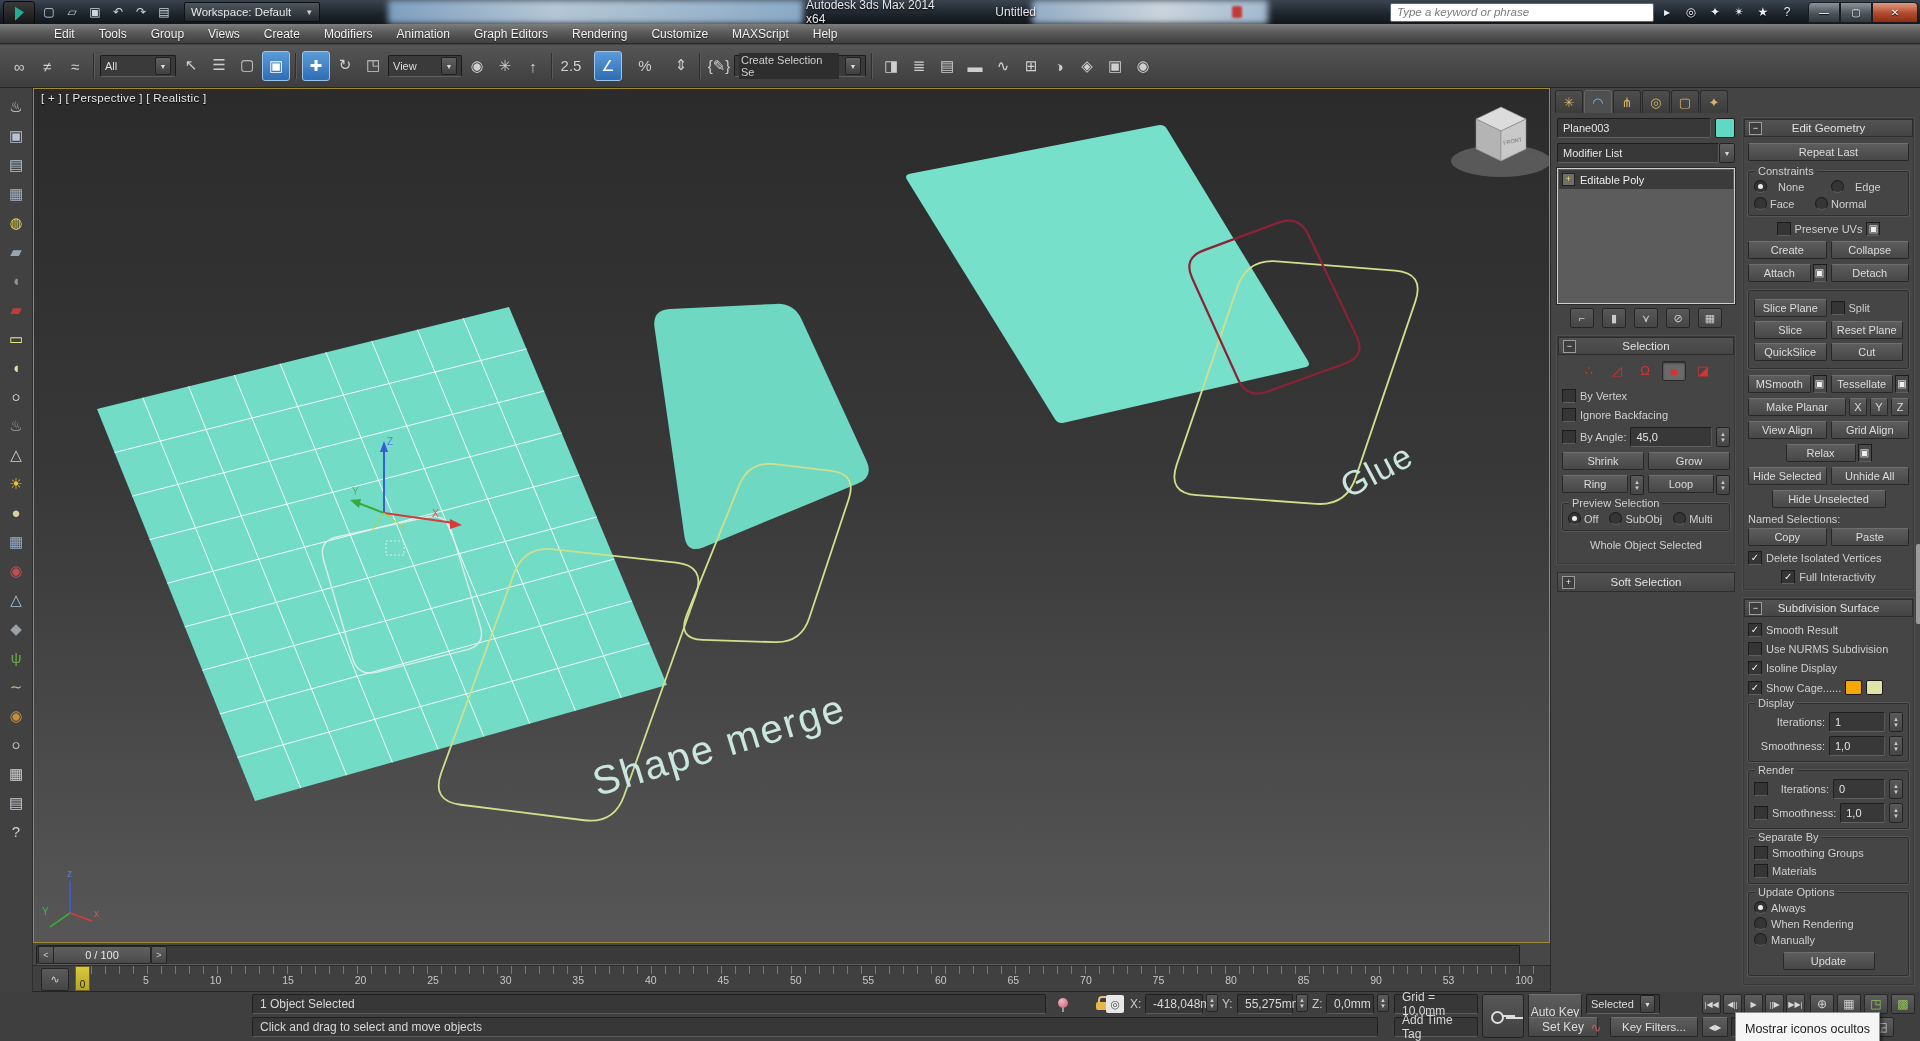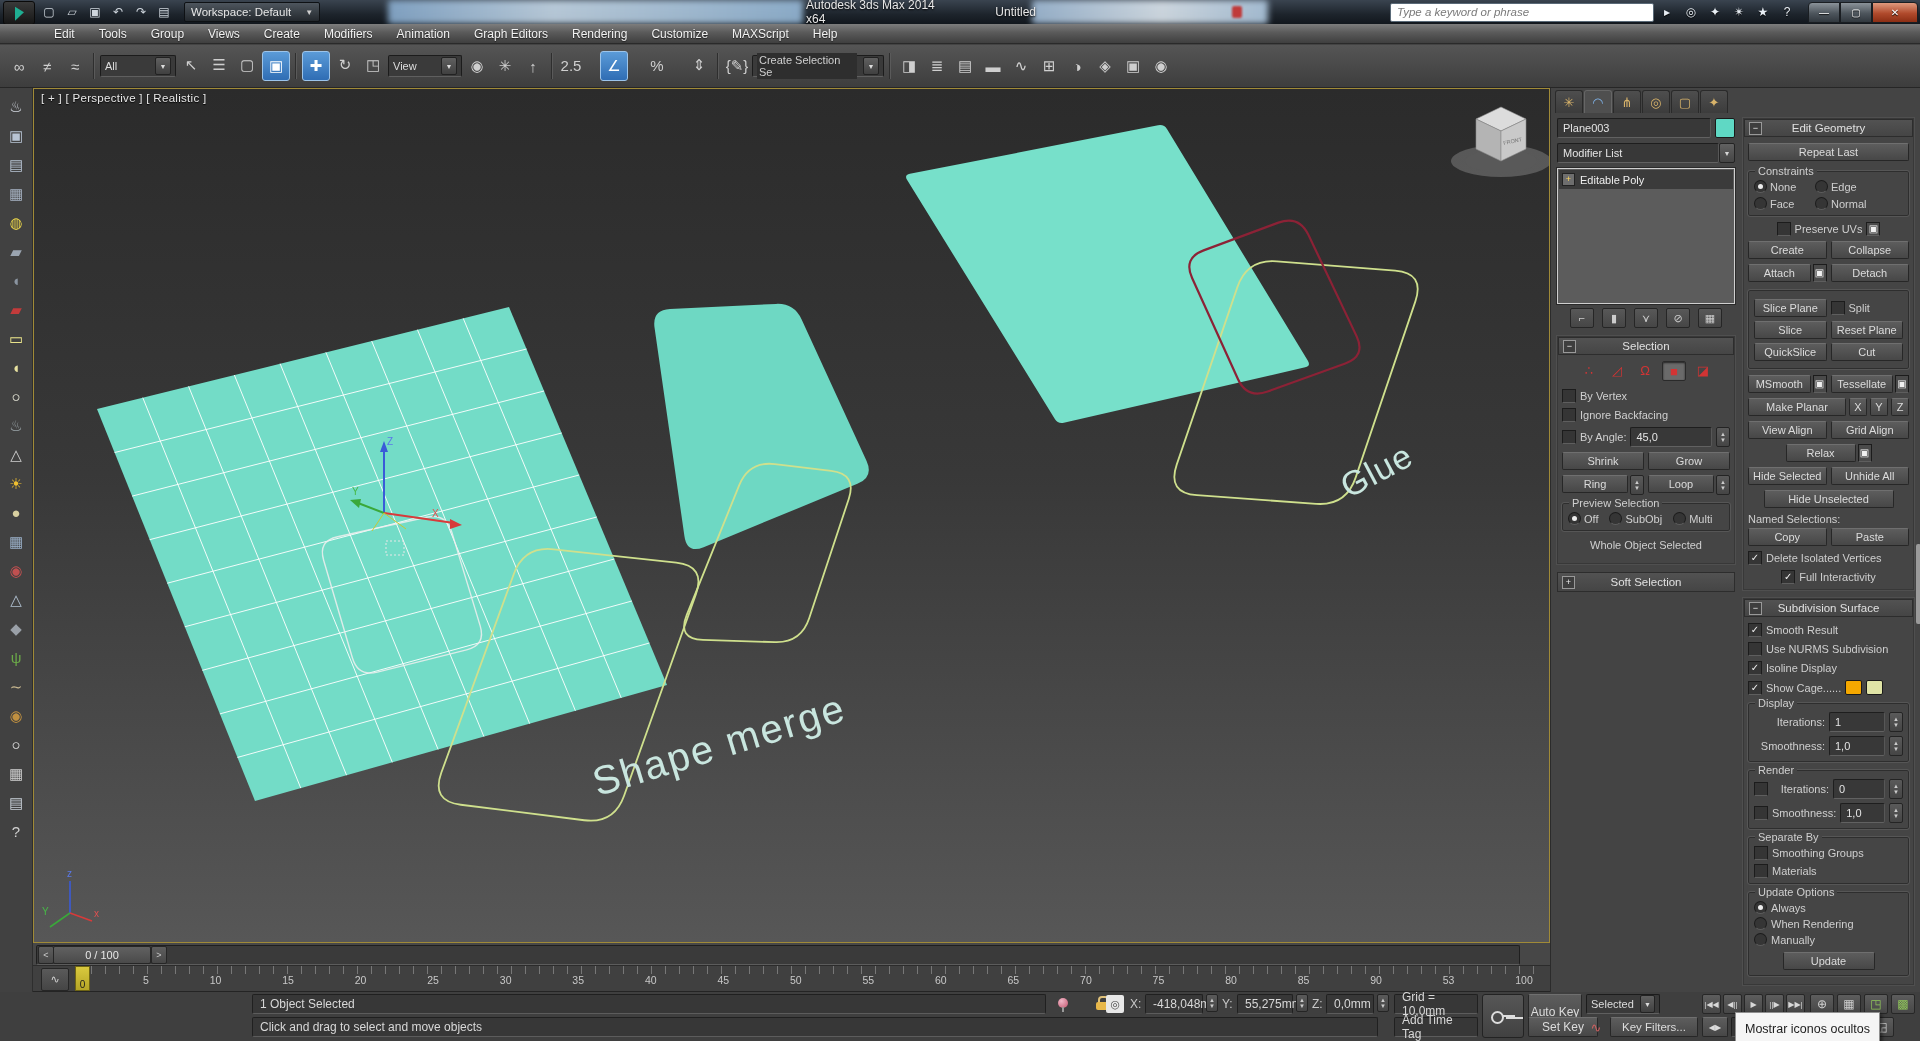--- a/index.html
+++ b/index.html
@@ -253,21 +253,21 @@
     <div class="combo-field" style="width:64px">
       <span style="flex:1">View</span>
       <span class="arrbox">▼</span>
     </div>
     <span style="display:flex;gap:2px">
         <span class="ticon">◉</span>
         <span class="ticon">✳</span>
         <span class="ticon">↑</span>
       </span>
     <span class="tsep"></span>
-    <span style="display:flex;gap:16px;font-size:12px">
+    <span style="display:flex;gap:10px;font-size:12px">
         <span class="ticon">2.5</span>
         <span class="ticon active">∠</span>
         <span class="ticon">%</span>
         <span class="ticon">⇕</span>
       </span>
     <span class="tsep"></span>
     <span style="display:flex">
         <span class="ticon">{✎}</span>
       </span>
     <div class="combo-field" style="width:122px">
@@ -484,21 +484,21 @@
 
       <div class="pcol-r">
         <div class="rollout">
           <div class="rhead">
             <span class="pm">−</span>
             <span>Edit Geometry</span>
           </div>
           <div class="btn" style="margin-bottom:5px">Repeat Last</div>
           <div class="group" style="margin-top:10px">
             <span class="gtitle">Constraints</span>
-            <div class="row" style="margin:2px 0 4px;gap:3px">
+            <div class="row" style="margin:2px 0 4px;gap:11px">
               <span class="radio sel"></span>
                 <span class="lbl" style="width:42px">None</span>
               <span class="radio"></span>
                 <span class="lbl">Edge</span>
             </div>
             <div class="row" style="margin:0;gap:3px">
               <span class="radio"></span>
                 <span class="lbl" style="width:42px">Face</span>
               <span class="radio"></span>
                 <span class="lbl">Normal</span>
@@ -559,21 +559,21 @@
           </div>
           <div class="row" style="justify-content:center;gap:2px">
             <div class="btn" style="width:70px">Relax</div>
             <span class="chk" style="background:#4a4a4a;height:16px">▣</span>
           </div>
           <div class="grid2">
             <div class="btn sm">Hide Selected</div>
             <div class="btn sm">Unhide All</div>
           </div>
           <div class="row" style="justify-content:center">
-            <div class="btn" style="width:130px">Hide Unselected</div>
+            <div class="btn" style="width:114px">Hide Unselected</div>
           </div>
           <div class="lbl" style="margin:2px 0 3px">Named Selections:</div>
           <div class="grid2">
             <div class="btn">Copy</div>
             <div class="btn">Paste</div>
           </div>
           <div class="row">
               <span class="chk">✓</span>
               <span class="lbl">Delete Isolated Vertices</span>
             </div>

